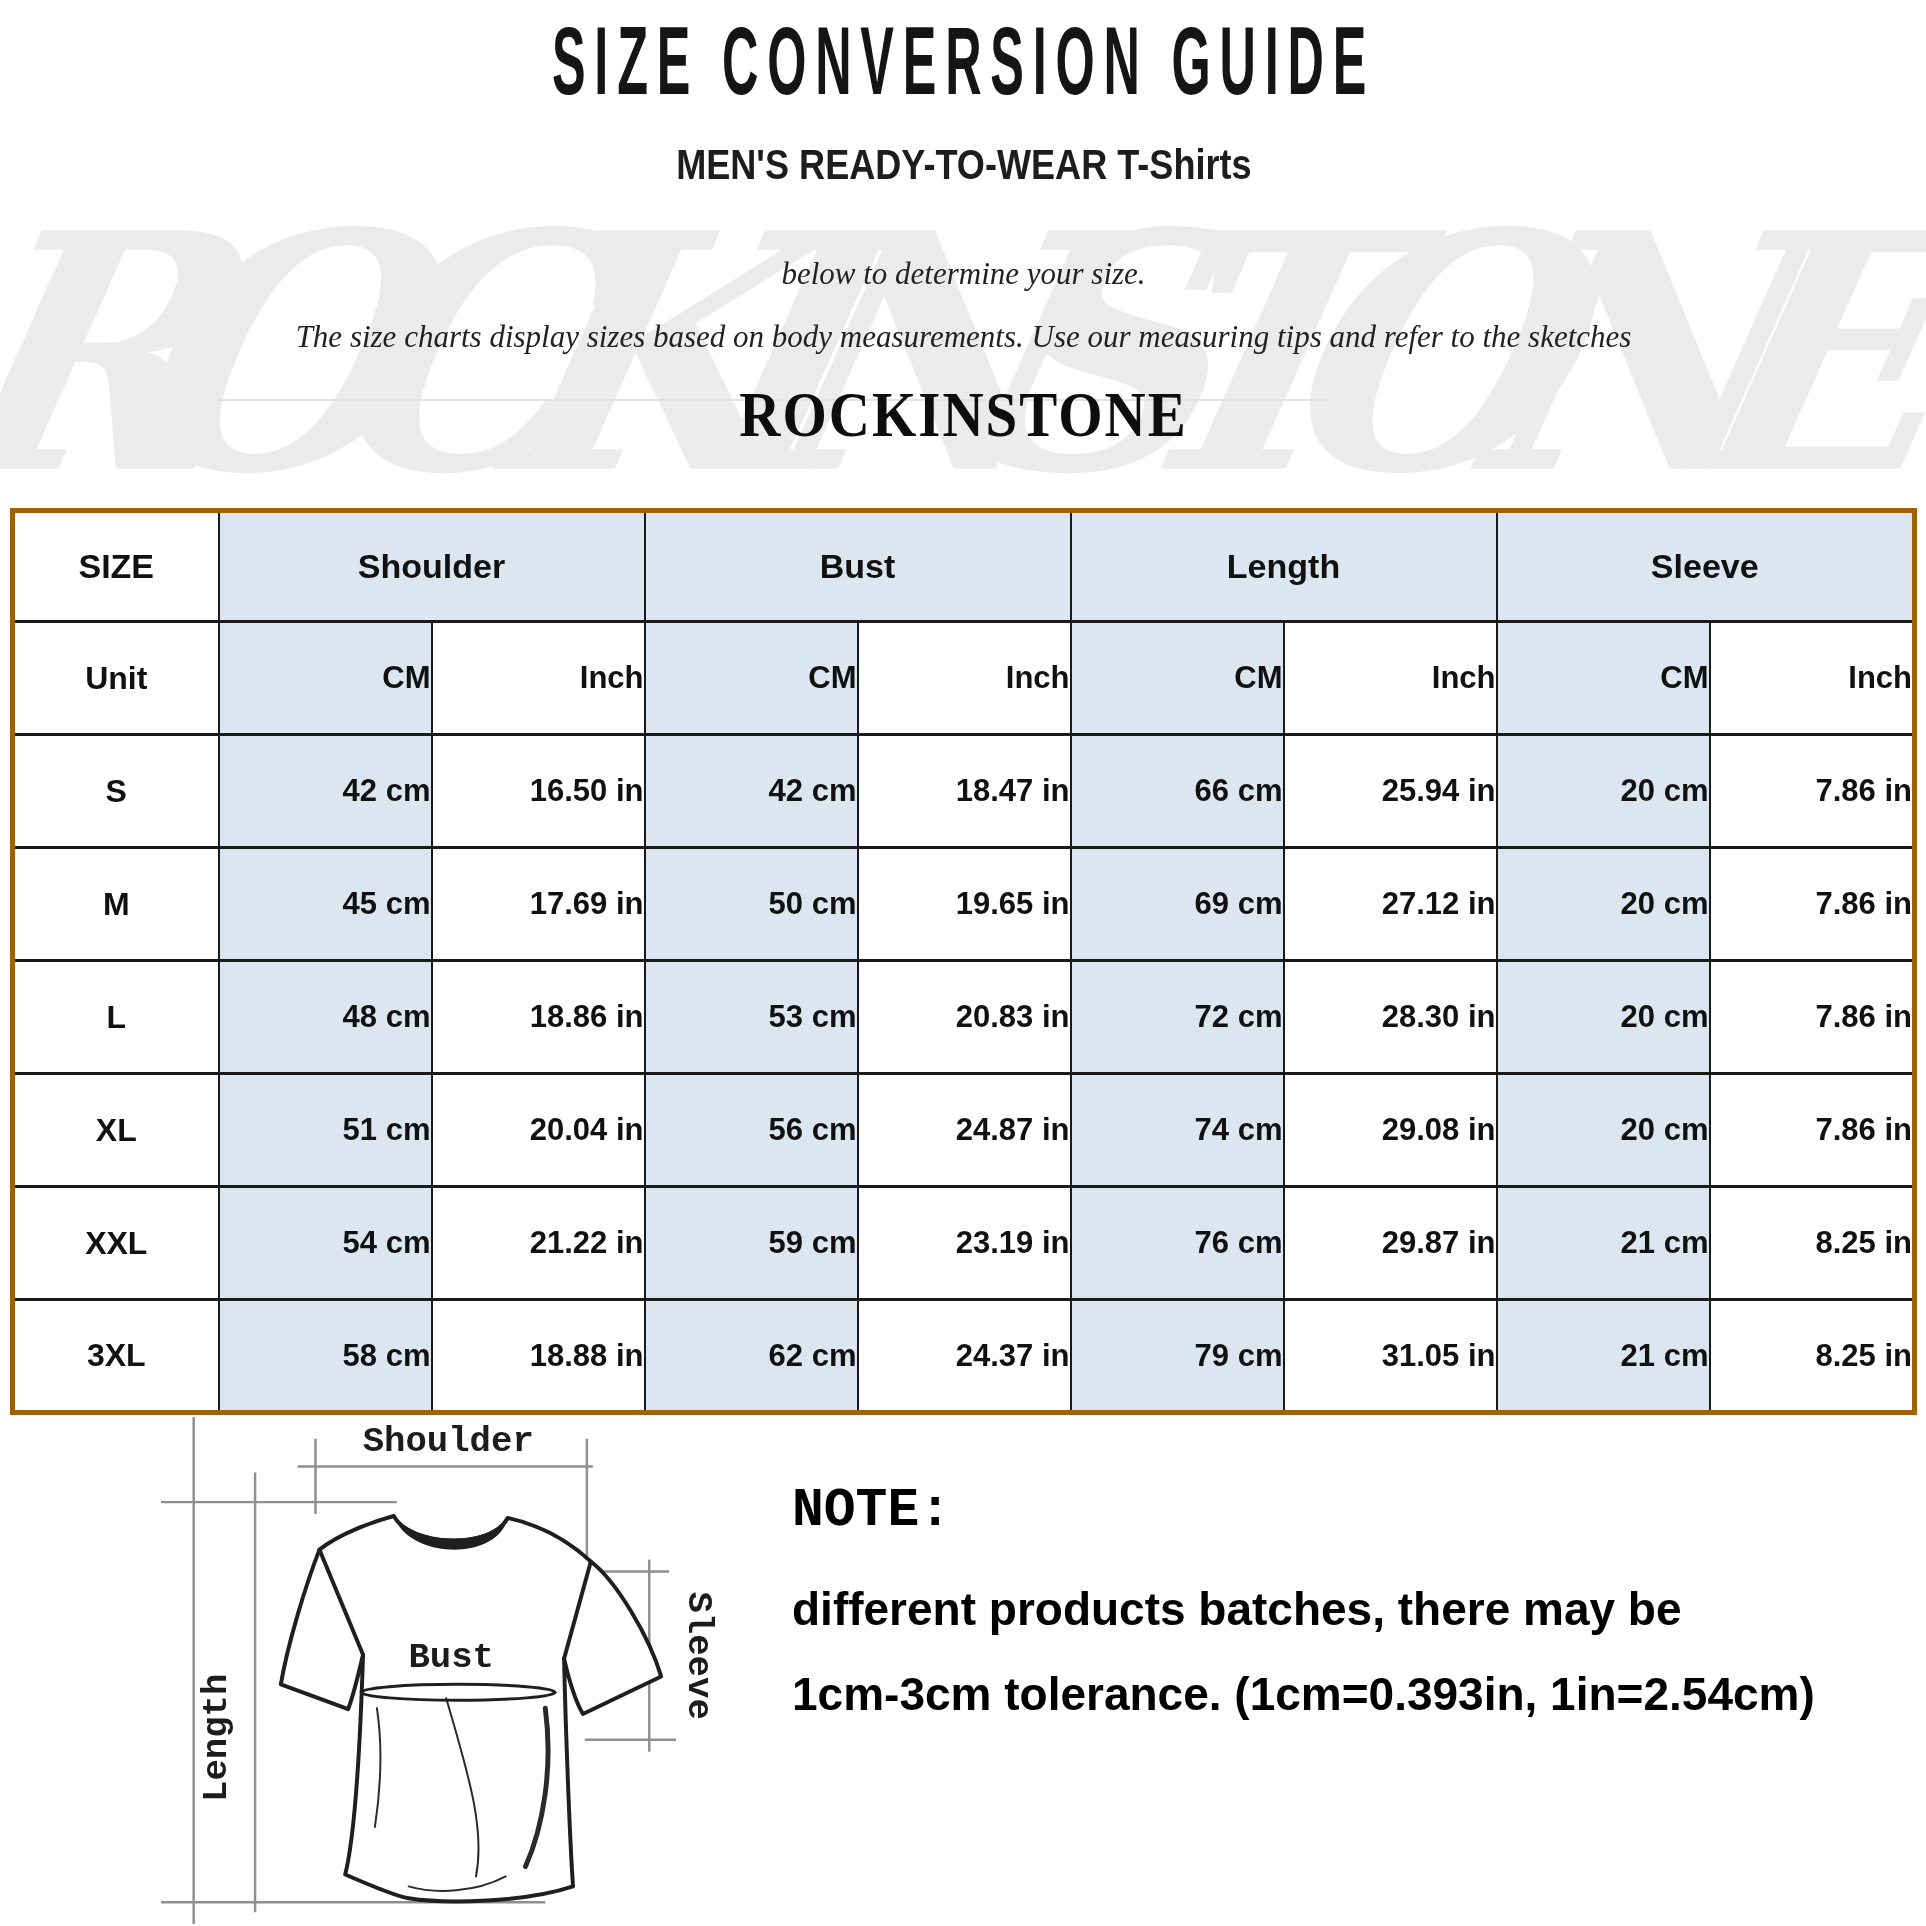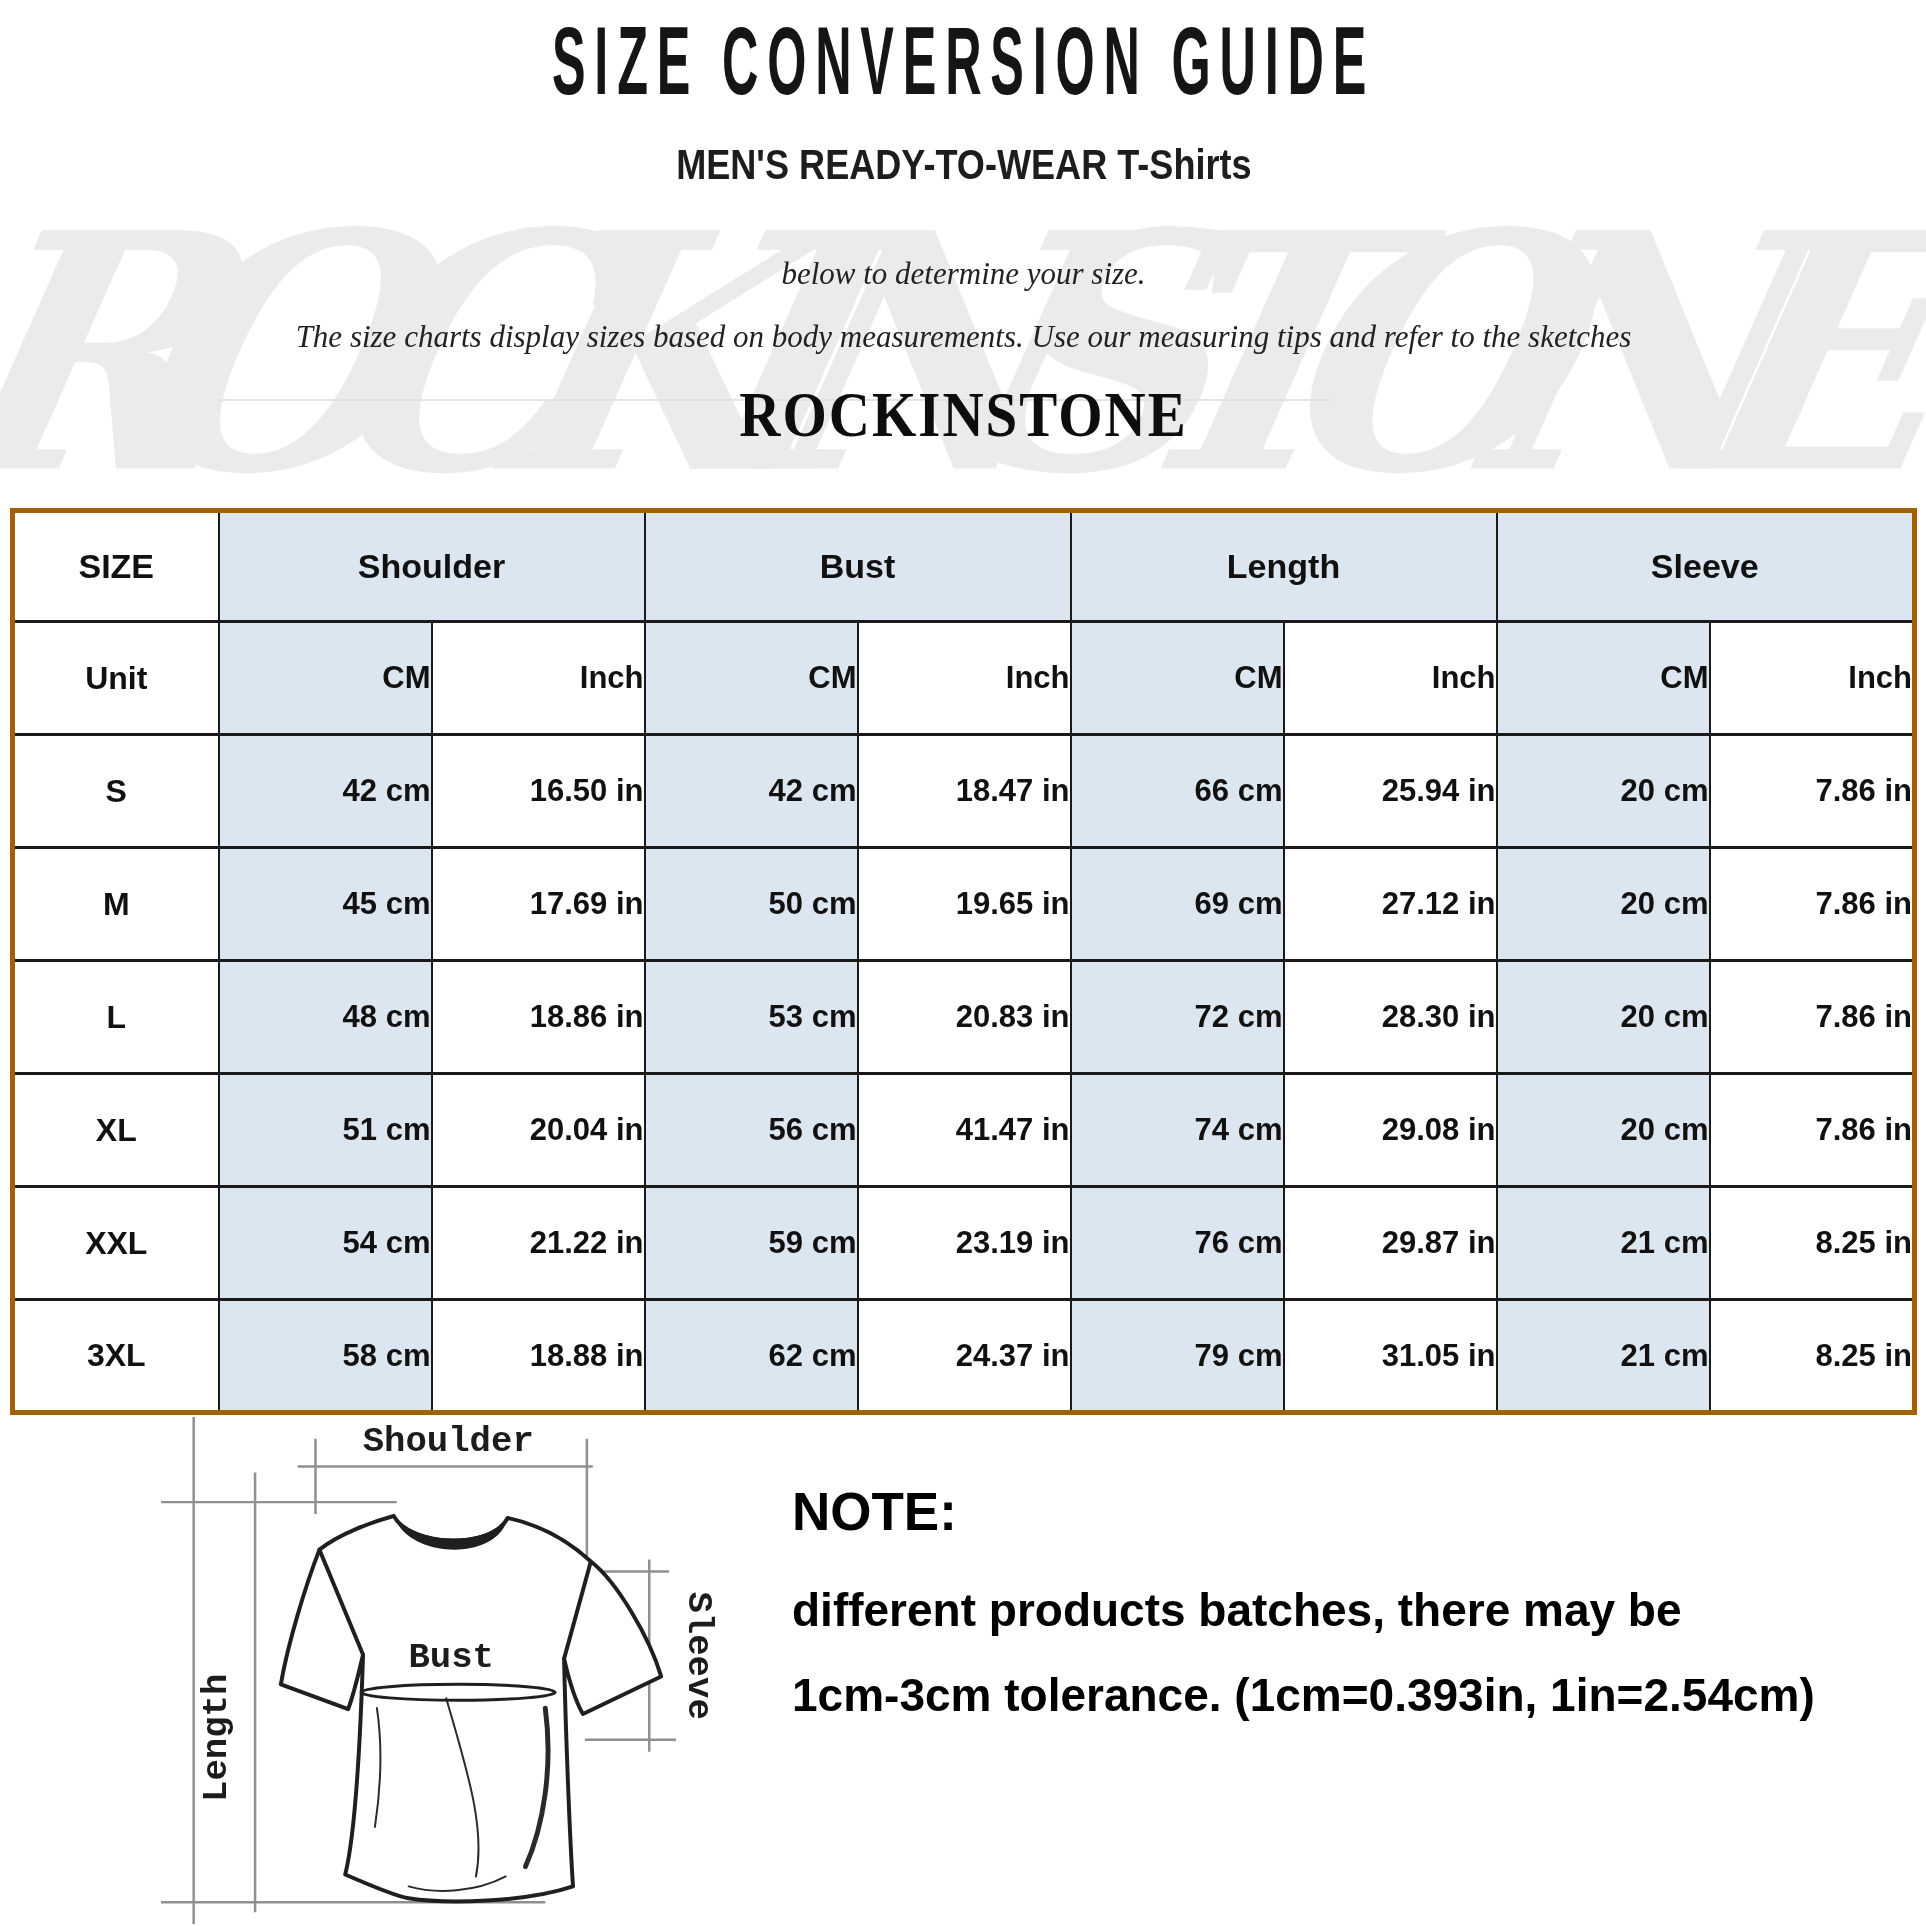--- a/index.html
+++ b/index.html
@@ -34,21 +34,21 @@
   .r1{height:111px;}
   .rr{height:113px;}
   .shade{background:#dce6f1;}
 
   
   .sketch{position:absolute;top:1411px;left:149px;z-index:2;}
   .sketch text{font-family:"Liberation Mono",monospace;font-weight:700;fill:#1c1c1c;}
 
   
   .note{position:absolute;left:792px;top:1481px;width:1119px;z-index:2;}
-  .note-h{font-size:53px;font-weight:700;color:#000;letter-spacing:0;}
+  .note-h{font-size:53px;font-weight:700;color:#000;letter-spacing:0;font-family:Liberation Mono, monospace;}
   .note-l{font-size:46px;font-weight:700;color:#000;line-height:85px;white-space:nowrap;}
 </style>
 </head>
 <body>
 
 <div class="page">
 
   <svg class="wm" width="1927" height="337" viewBox="0 0 1946 340">
     <text x="10" y="268" font-size="330" font-style="italic" font-weight="bold" font-family="DejaVu Serif, serif" fill="#ebebeb" letter-spacing="-6" textLength="2010" transform="skewX(-14)">ROCKINSTONE</text>
   </svg>
@@ -130,21 +130,21 @@
       <td class="shade">72 cm</td>
       <td>28.30 in</td>
       <td class="shade">20 cm</td>
       <td>7.86 in</td>
     </tr>
     <tr class="rr">
       <th class="lbl">XL</th>
       <td class="shade">51 cm</td>
       <td>20.04 in</td>
       <td class="shade">56 cm</td>
-      <td>41.47 in</td>
+      <td>24.87 in</td>
       <td class="shade">74 cm</td>
       <td>29.08 in</td>
       <td class="shade">20 cm</td>
       <td>7.86 in</td>
     </tr>
     <tr class="rr">
       <th class="lbl">XXL</th>
       <td class="shade">54 cm</td>
       <td>21.22 in</td>
       <td class="shade">59 cm</td>

